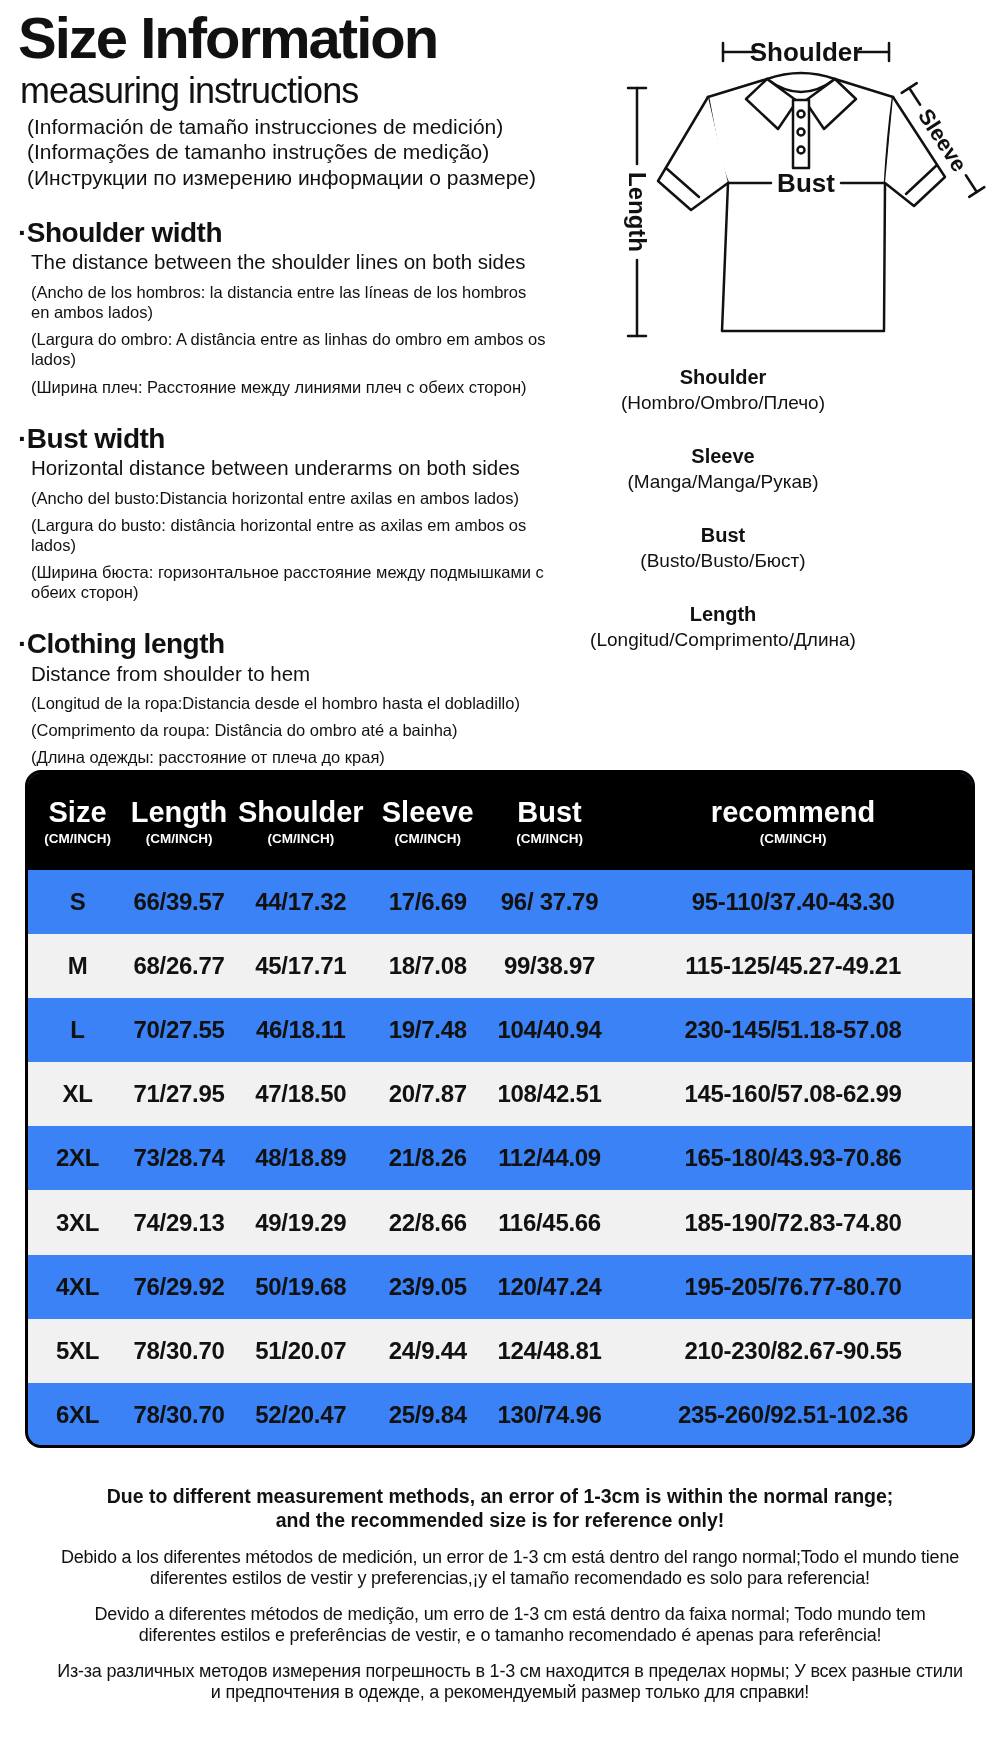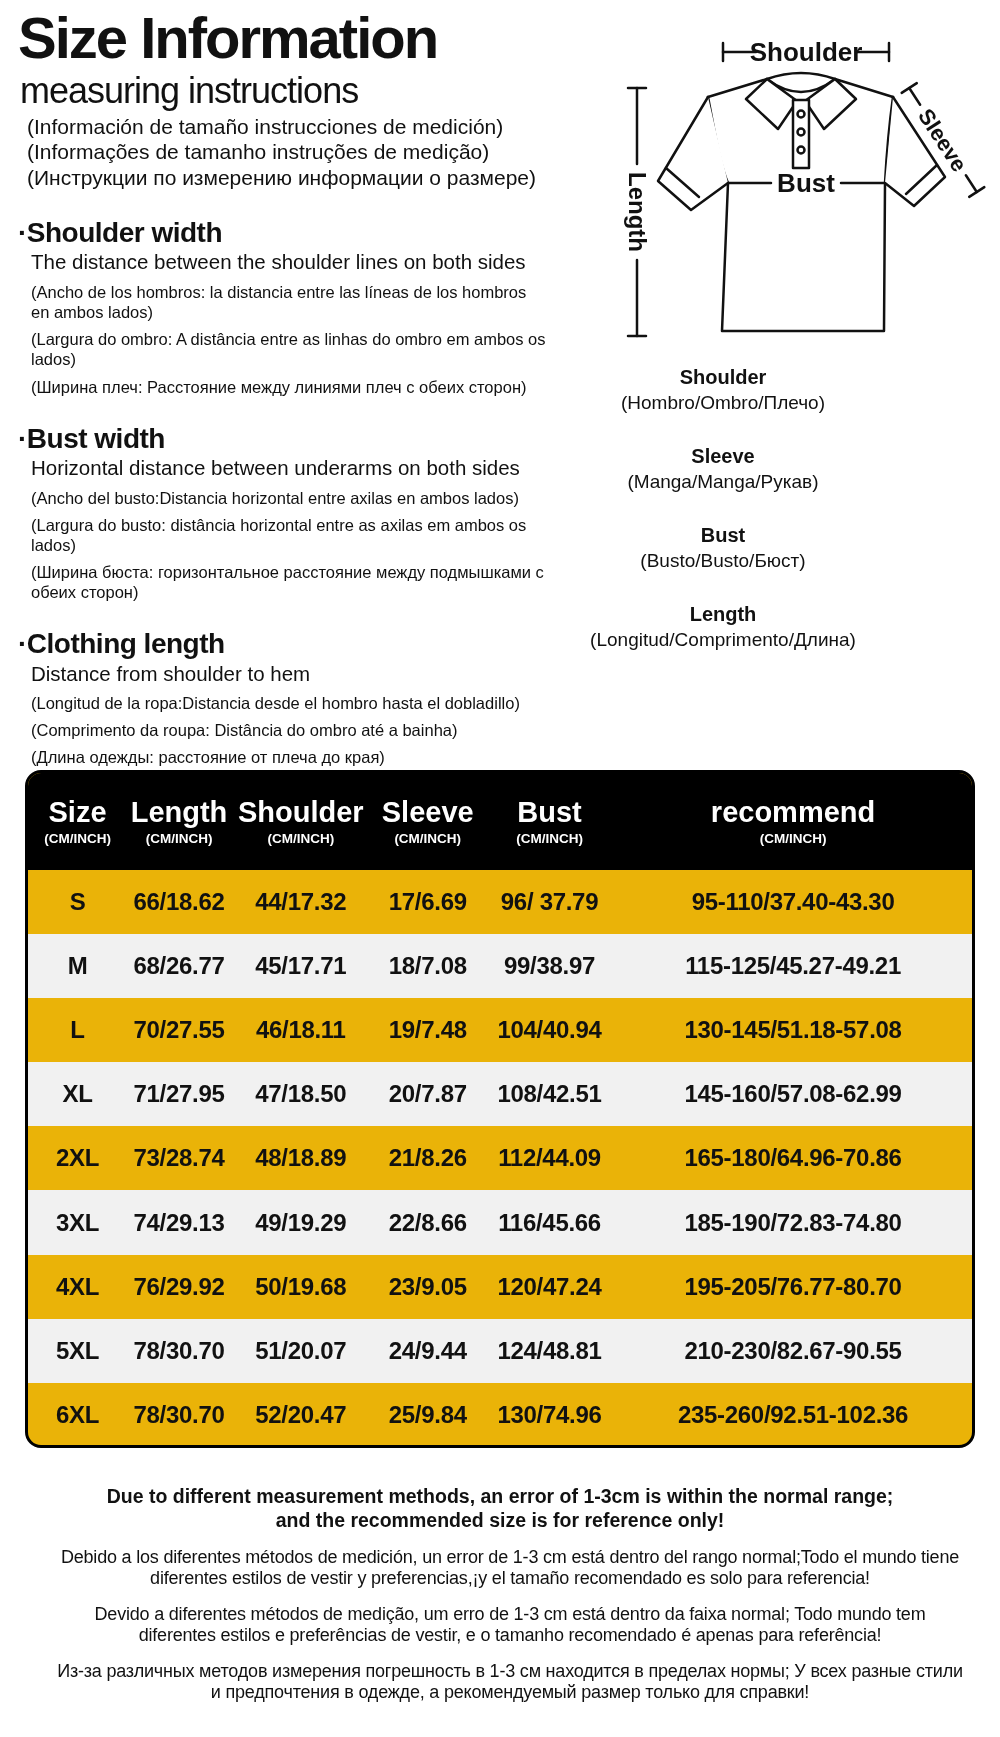--- a/index.html
+++ b/index.html
@@ -23,21 +23,21 @@
   .diagram{position:absolute;left:545px;top:15px;width:445px;height:335px;}
   .diagram svg{display:block;}
   .legend{position:absolute;left:545px;top:366px;width:356px;text-align:center;}
   .legend-item{margin-bottom:31px;}
   .legend-term{font-size:20px;font-weight:bold;line-height:1.15;}
   .legend-trans{font-size:19px;line-height:1.15;margin-top:3px;}
   
   .size-table{
     position:absolute;left:25px;top:770px;width:950px;height:678px;
     border:3px solid #000;border-radius:16px;overflow:hidden;
-    box-sizing:border-box;background:#eab308;
+    box-sizing:border-box;background:#3b82f6;
   }
   .t-head{
     background:#000;color:#fff;height:97px;
     display:grid;grid-template-columns:10.5% 11% 14.8% 12.1% 13.7% 37.9%;
     align-items:center;text-align:center;
   }
   .t-head .col .cname{font-size:29px;font-weight:bold;line-height:1.05;}
   .t-head .col .cunit{font-size:13.5px;font-weight:bold;margin-top:3px;}
   .t-row{
     display:grid;grid-template-columns:10.5% 11% 14.8% 12.1% 13.7% 37.9%;
@@ -196,57 +196,57 @@
       <div class="cunit">(CM/INCH)</div>
     </div>
     <div class="col">
       <div class="cname">recommend</div>
       <div class="cunit">(CM/INCH)</div>
     </div>
   </div>
   <div class="t-body">
     <div class="t-row">
       <div>S</div>
-      <div>66/18.62</div>
+      <div>66/39.57</div>
       <div>44/17.32</div>
       <div>17/6.69</div>
       <div>96/ 37.79</div>
       <div>95-110/37.40-43.30</div>
     </div>
     <div class="t-row">
       <div>M</div>
       <div>68/26.77</div>
       <div>45/17.71</div>
       <div>18/7.08</div>
       <div>99/38.97</div>
       <div>115-125/45.27-49.21</div>
     </div>
     <div class="t-row">
       <div>L</div>
       <div>70/27.55</div>
       <div>46/18.11</div>
       <div>19/7.48</div>
       <div>104/40.94</div>
-      <div>130-145/51.18-57.08</div>
+      <div>230-145/51.18-57.08</div>
     </div>
     <div class="t-row">
       <div>XL</div>
       <div>71/27.95</div>
       <div>47/18.50</div>
       <div>20/7.87</div>
       <div>108/42.51</div>
       <div>145-160/57.08-62.99</div>
     </div>
     <div class="t-row">
       <div>2XL</div>
       <div>73/28.74</div>
       <div>48/18.89</div>
       <div>21/8.26</div>
       <div>112/44.09</div>
-      <div>165-180/64.96-70.86</div>
+      <div>165-180/43.93-70.86</div>
     </div>
     <div class="t-row">
       <div>3XL</div>
       <div>74/29.13</div>
       <div>49/19.29</div>
       <div>22/8.66</div>
       <div>116/45.66</div>
       <div>185-190/72.83-74.80</div>
     </div>
     <div class="t-row">

